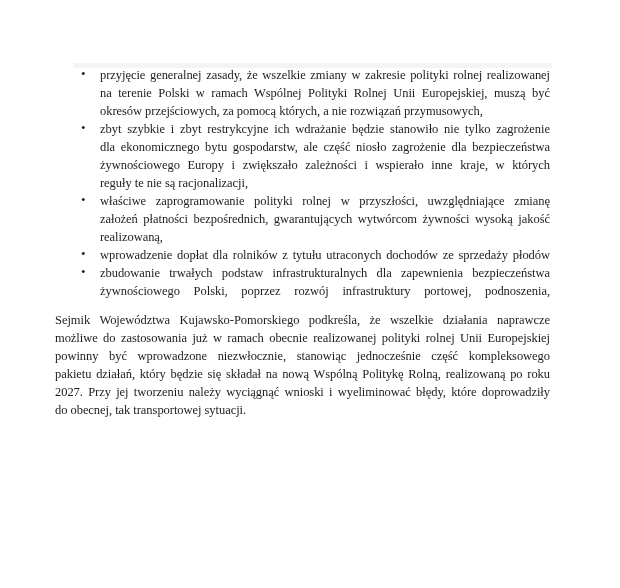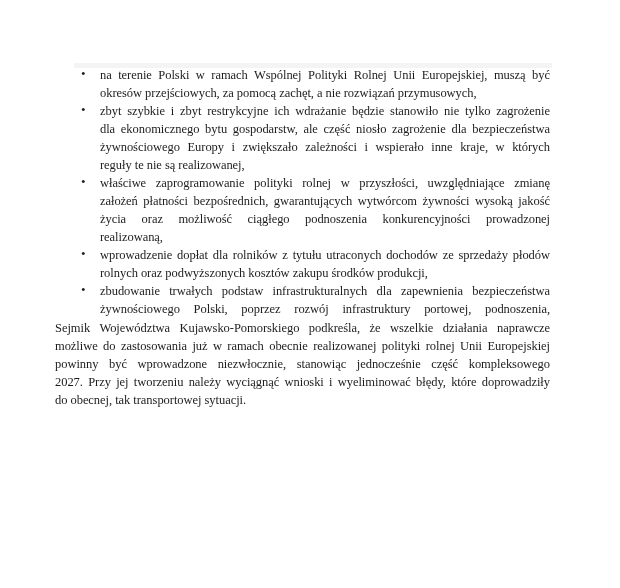--- a/index.html
+++ b/index.html
@@ -47,71 +47,71 @@
     text-align: justify;
     text-align-last: justify;
     white-space: nowrap;
   }
   .jline.last {
     text-align: left;
     text-align-last: left;
     white-space: normal;
   }
   .closing {
-    margin-top: 1px;
+    margin-top: 11px;
   }
 </style>
 </head>
 <body>
 
 <div class="page">
   <div class="scan-band"></div>
 
   <div class="content">
 
     <div>
 
       <div class="bullet-item">
         <span class="bullet-marker">•</span>
+        <div class="jline">przyjęcie generalnej zasady, że wszelkie zmiany w zakresie polityki rolnej realizowanej</div>
         <div class="jline">na terenie Polski w ramach Wspólnej Polityki Rolnej Unii Europejskiej, muszą być</div>
-        <div class="jline last">okresów przejściowych,  za pomocą zachęt, a nie rozwiązań przymusowych,</div>
+        <div class="jline last">okresów przejściowych,  za pomocą których, a nie rozwiązań przymusowych,</div>
       </div>
 
       <div class="bullet-item">
         <span class="bullet-marker">•</span>
         <div class="jline">zbyt szybkie i zbyt restrykcyjne ich wdrażanie będzie stanowiło nie tylko zagrożenie</div>
         <div class="jline">dla ekonomicznego bytu gospodarstw, ale część niosło zagrożenie dla bezpieczeństwa</div>
         <div class="jline">żywnościowego Europy i zwiększało zależności i wspierało inne kraje, w których</div>
-        <div class="jline last">reguły te nie są realizowanej,</div>
+        <div class="jline last">reguły te nie są racjonalizacji,</div>
       </div>
 
       <div class="bullet-item">
         <span class="bullet-marker">•</span>
         <div class="jline">właściwe zaprogramowanie polityki rolnej w przyszłości, uwzględniające zmianę</div>
         <div class="jline">założeń płatności bezpośrednich, gwarantujących wytwórcom żywności wysoką jakość</div>
-        <div class="jline">życia oraz możliwość ciągłego podnoszenia konkurencyjności prowadzonej</div>
         <div class="jline last">realizowaną,</div>
       </div>
 
       <div class="bullet-item">
         <span class="bullet-marker">•</span>
         <div class="jline">wprowadzenie dopłat dla rolników z tytułu utraconych dochodów ze sprzedaży płodów</div>
-        <div class="jline last">rolnych oraz podwyższonych kosztów zakupu środków produkcji,</div>
       </div>
 
       <div class="bullet-item">
         <span class="bullet-marker">•</span>
         <div class="jline">zbudowanie trwałych podstaw infrastrukturalnych dla zapewnienia bezpieczeństwa</div>
         <div class="jline">żywnościowego Polski, poprzez rozwój infrastruktury portowej, podnoszenia,</div>
       </div>
 
     </div>
 
     <div class="closing">
       <div class="jline">Sejmik Województwa Kujawsko-Pomorskiego podkreśla, że wszelkie działania naprawcze</div>
       <div class="jline">możliwe do zastosowania już w ramach obecnie realizowanej polityki rolnej Unii Europejskiej</div>
       <div class="jline">powinny być wprowadzone niezwłocznie, stanowiąc jednocześnie część kompleksowego</div>
+      <div class="jline">pakietu działań, który będzie się składał na nową Wspólną Politykę Rolną, realizowaną po roku</div>
       <div class="jline">2027. Przy jej tworzeniu należy wyciągnąć wnioski i wyeliminować błędy, które doprowadziły</div>
       <div class="jline last">do obecnej, tak transportowej sytuacji.</div>
     </div>
 
   </div>
 </div>
 
 </body></html>

